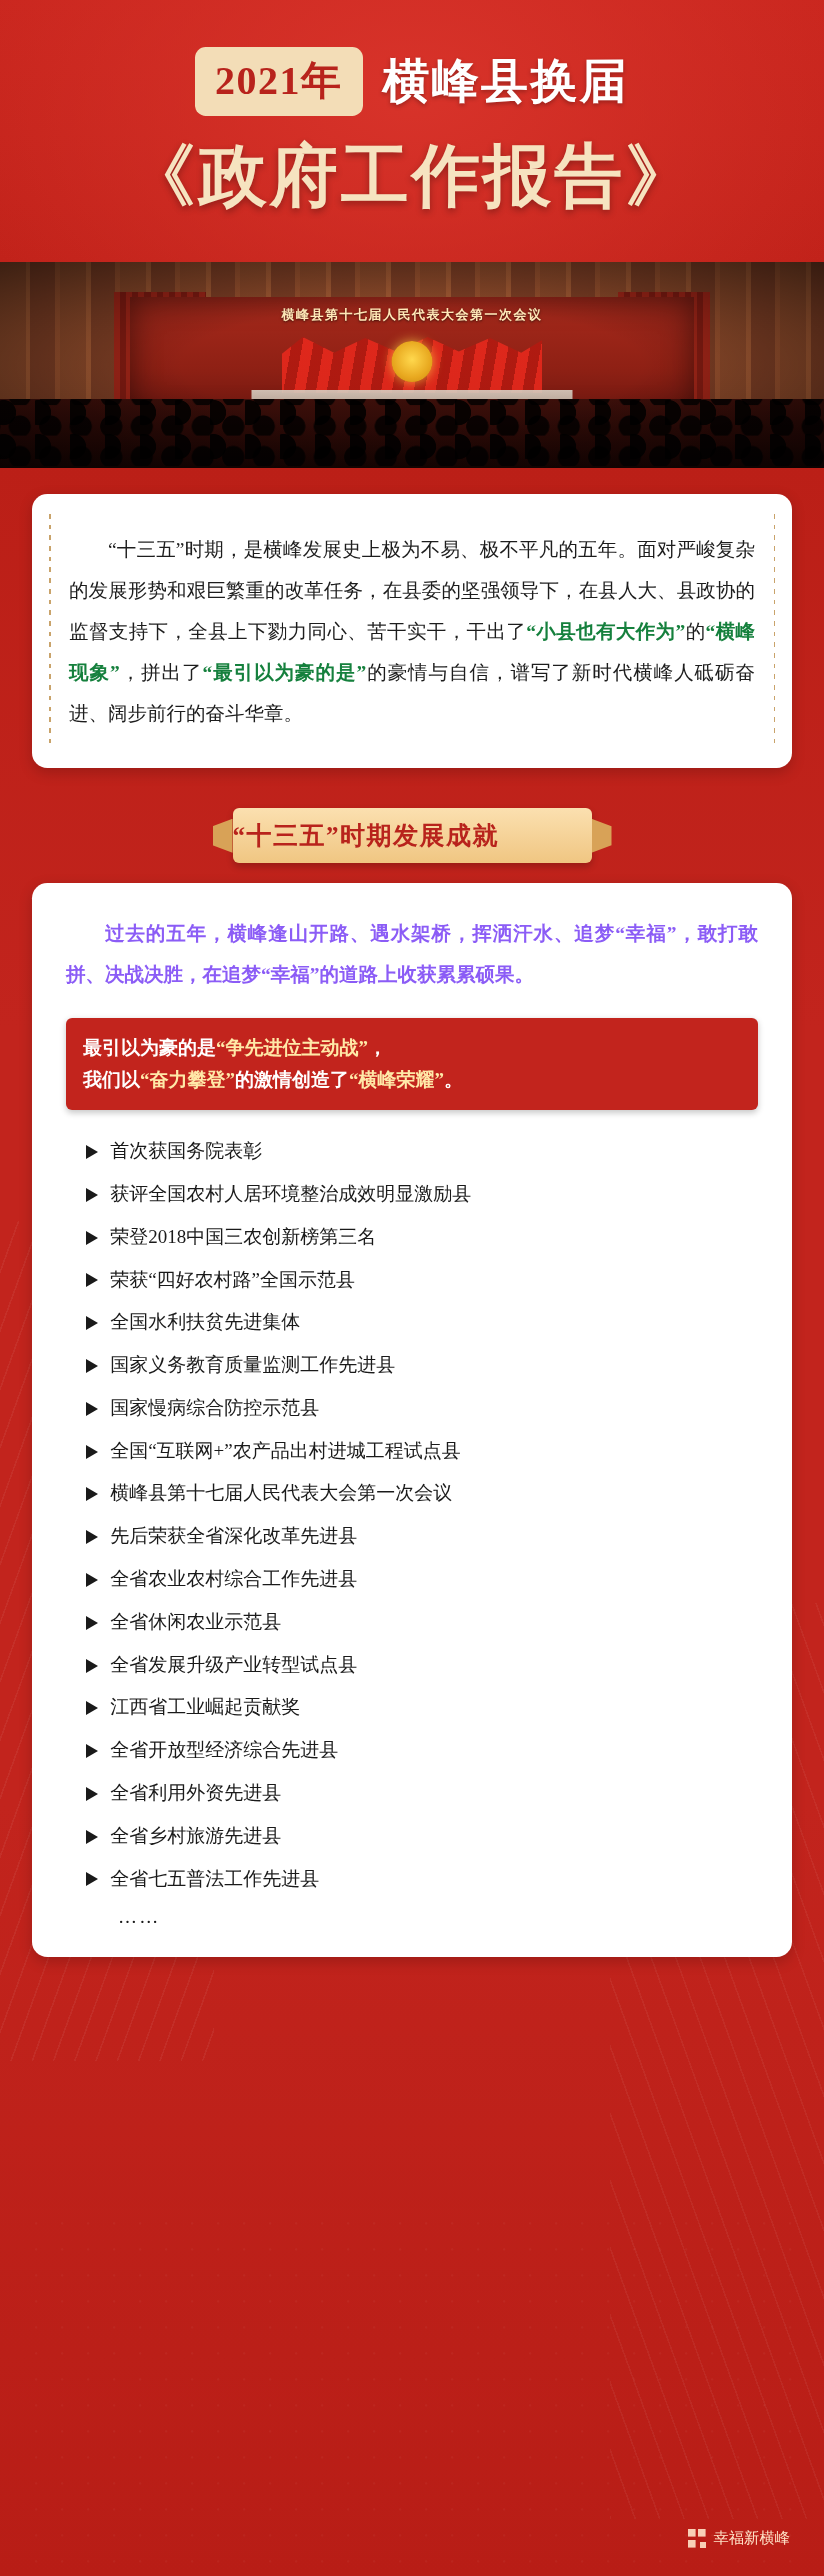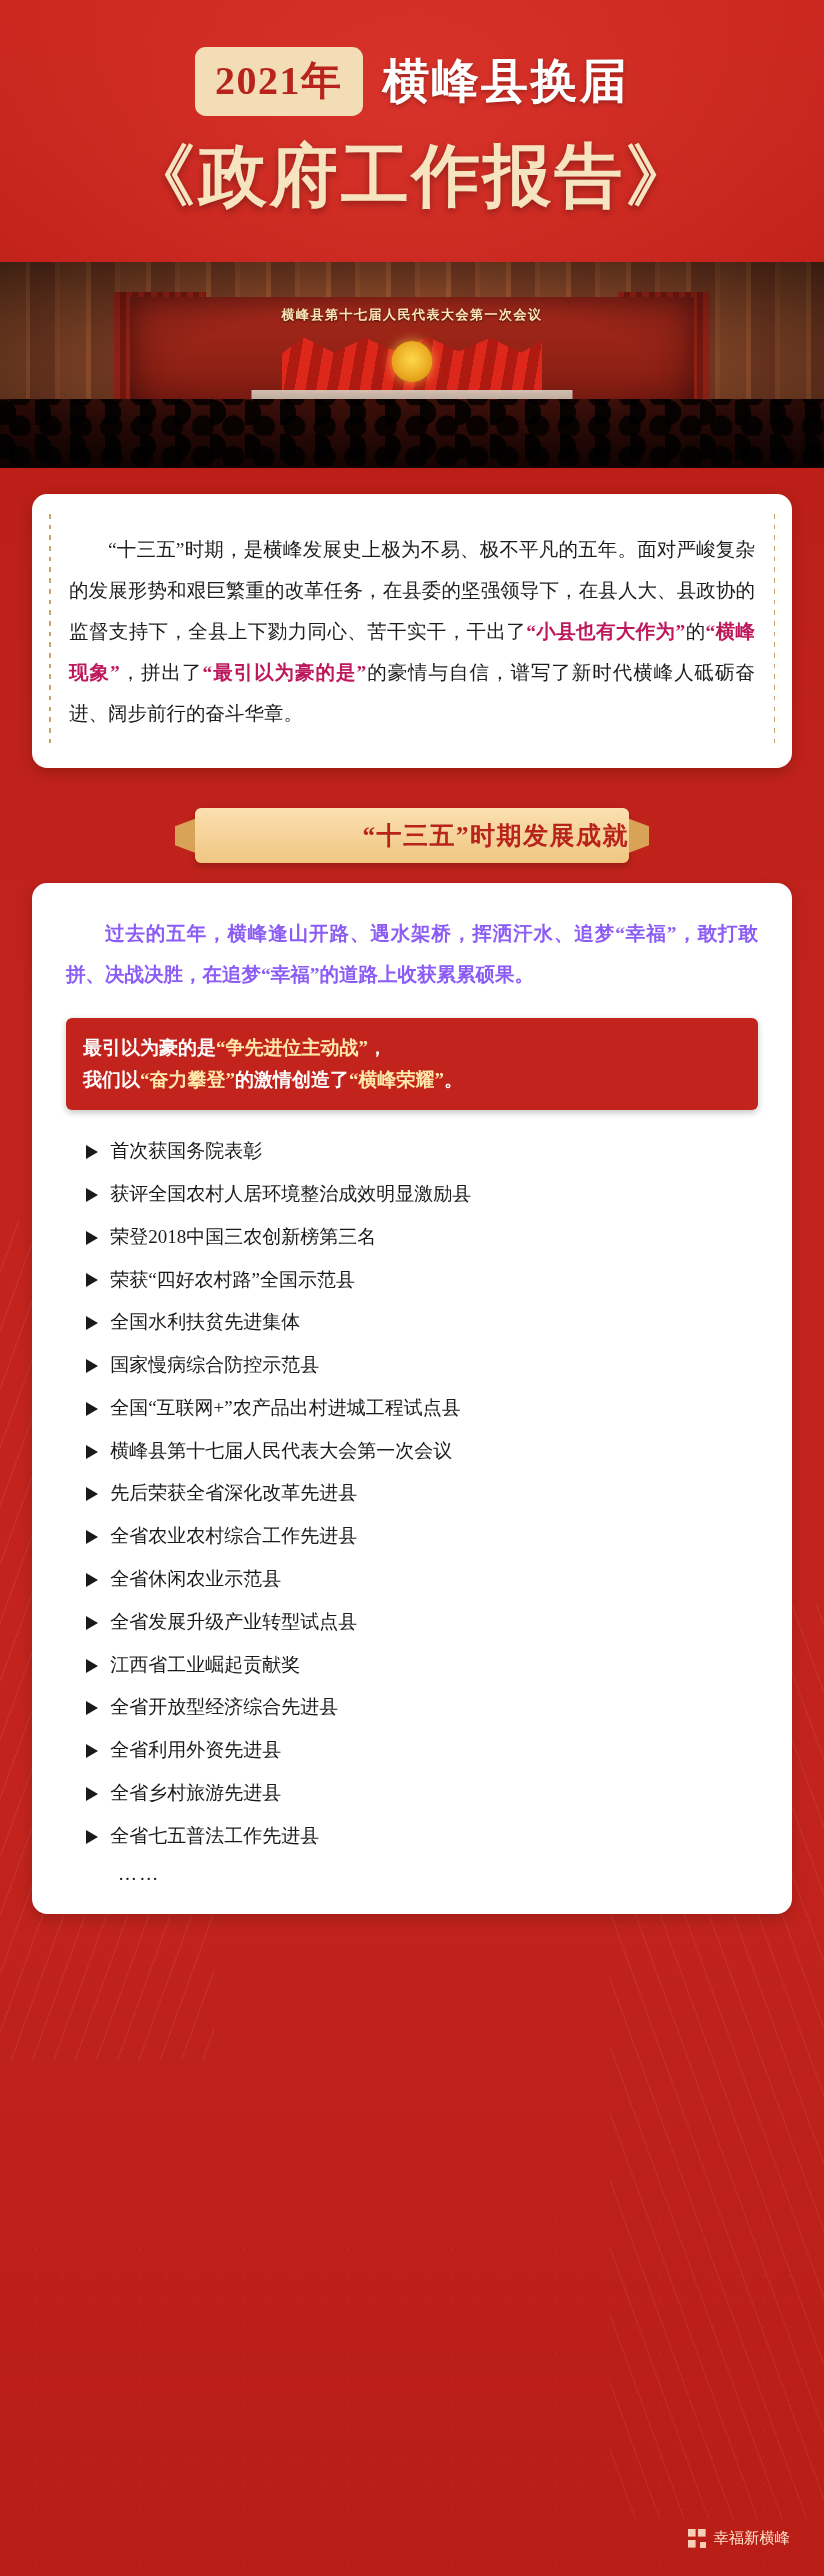--- a/index.html
+++ b/index.html
@@ -166,41 +166,41 @@
     margin: 0;
     font-size: 19.5px;
     line-height: 41px;
     color: #1d1d1d;
     text-align: justify;
     text-indent: 2em;
     font-family: "Liberation Serif", serif;
   }
   .intro .bold {
     font-weight: bold;
-    color: #be185d;
+    color: #15803d;
   }
   .dots-l, .dots-r {
     position: absolute;
     top: 20px; bottom: 20px; width: 1.5px;
     background: repeating-linear-gradient(180deg, #c9a36a 0 4.6px, rgba(0,0,0,0) 4.6px 10.7px);
   }
   .dots-l { left: 17px; }
   .dots-r { right: 17px; }
 
   
   .section-banner {
     margin: 40px auto 0 auto;
-    width: 434px;
+    width: 359px;
     height: 55px;
     position: relative;
     background: linear-gradient(180deg, #fbe0b0 0%, #f0c682 100%);
     border-radius: 6.1px;
     display: flex;
     align-items: center;
-    justify-content: flex-end;
+    justify-content: flex-start;
     box-shadow: 0 3.1px 7.6px rgba(0,0,0,.2);
   }
   .section-banner::before, .section-banner::after {
     content: "";
     position: absolute;
     top: 10.7px;
     width: 20px; height: 34px;
     background: #d8a257;
   }
   .section-banner::before { left: -20px; clip-path: polygon(100% 0, 100% 100%, 0 78%, 0 22%); }
@@ -362,20 +362,24 @@
         <li>
           <span class="tri"></span>
           <span>荣获“四好农村路”全国示范县</span>
         </li>
         <li>
           <span class="tri"></span>
           <span>全国水利扶贫先进集体</span>
         </li>
         <li>
           <span class="tri"></span>
+          <span>国家义务教育质量监测工作先进县</span>
+        </li>
+        <li>
+          <span class="tri"></span>
           <span>国家慢病综合防控示范县</span>
         </li>
         <li>
           <span class="tri"></span>
           <span>全国“互联网+”农产品出村进城工程试点县</span>
         </li>
         <li>
           <span class="tri"></span>
           <span>横峰县第十七届人民代表大会第一次会议</span>
         </li>

